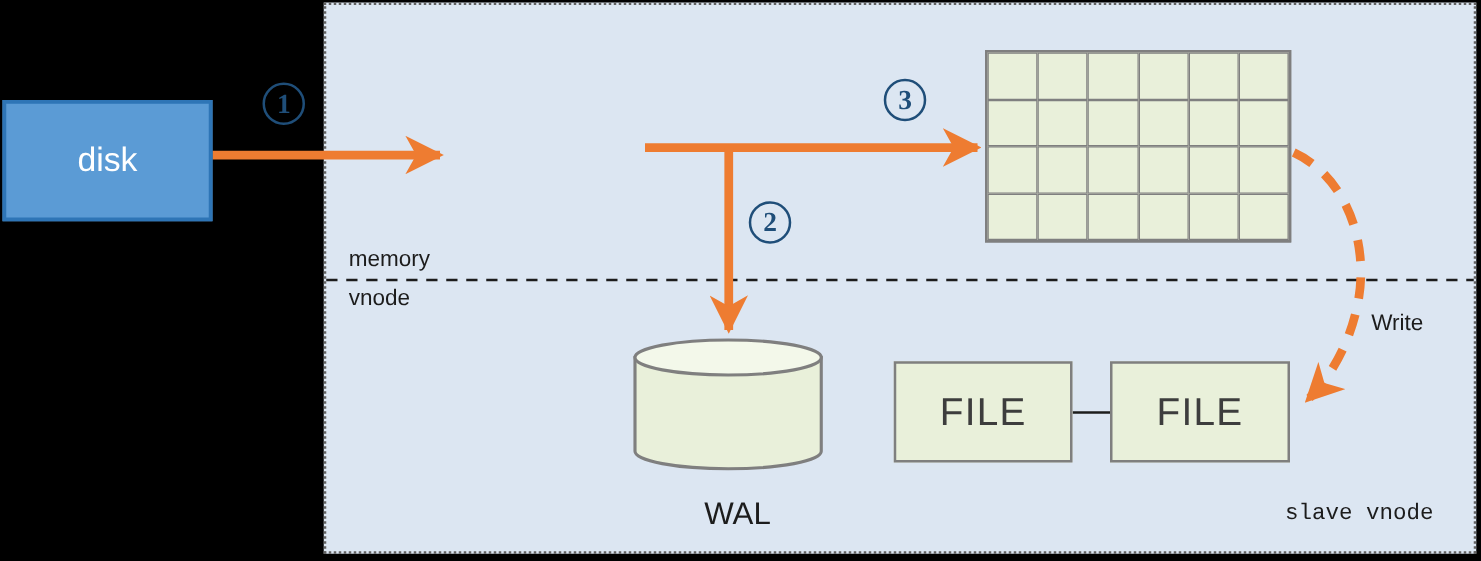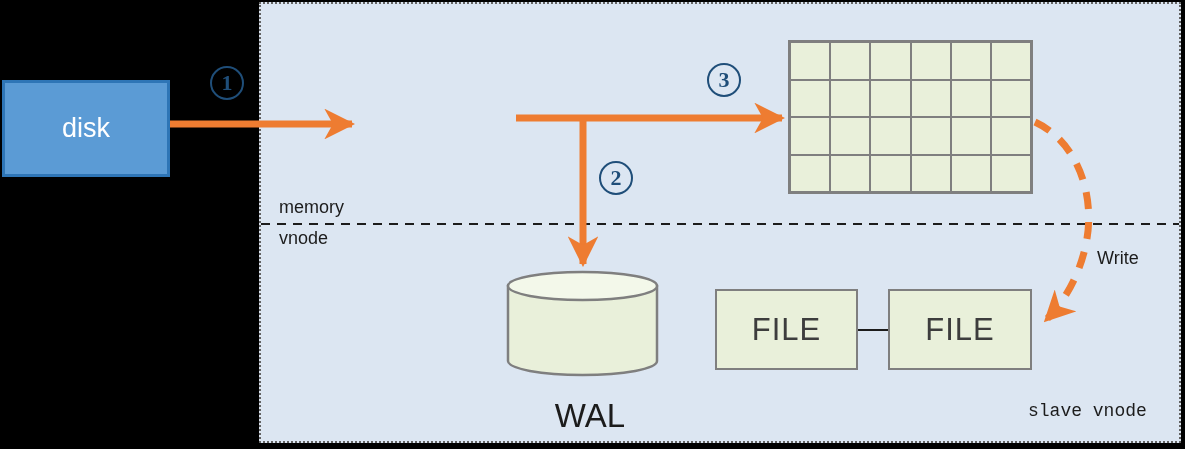--- a/index.html
+++ b/index.html
@@ -64,21 +64,21 @@
     color:var(--step-blue,#1f4e79);
     font-family:"Liberation Serif","DejaVu Serif",serif;font-weight:bold;font-size:22px;
     display:flex;align-items:center;justify-content:center;line-height:1;
   }
   .step-1{left:210px;top:66px;}
   .step-2{left:599px;top:161px;}
   .step-3{left:707px;top:63px;}
   .lbl{position:absolute;z-index:3;color:var(--text-black,#1c1c1c);font-size:18px;line-height:1.1;white-space:nowrap;}
   .lbl-memory{left:279px;top:198px;}
   .lbl-disk{left:279px;top:229px;}
-  .lbl-wal{left:540px;top:398px;width:100px;text-align:center;font-size:33px;}
+  .lbl-wal{left:540px;top:398px;width:100px;text-align:center;font-size:25px;}
   .lbl-flush{left:1097px;top:249px;}
   .lbl-slave{left:1028px;top:402px;font-family:Liberation Mono, monospace;}
   
   .orange-line{stroke:var(--accent-orange,#ee7c31);stroke-width:7;fill:none;}
   .orange-dash{stroke:var(--accent-orange,#ee7c31);stroke-width:7;fill:none;stroke-dasharray:17 13;}
   .black-dash{stroke:var(--text-black,#1c1c1c);stroke-width:2;fill:none;stroke-dasharray:9 7;}
   .black-line{stroke:var(--text-black,#1c1c1c);stroke-width:2;fill:none;}
   .cyl-body{fill:var(--node-green,#e9f0da);stroke:var(--node-border-gray,#7f7f7f);stroke-width:2.5;}
   .cyl-top{fill:var(--node-green-light,#f3f8ea);stroke:var(--node-border-gray,#7f7f7f);stroke-width:2.5;}
   .ah{fill:var(--accent-orange,#ee7c31);}

